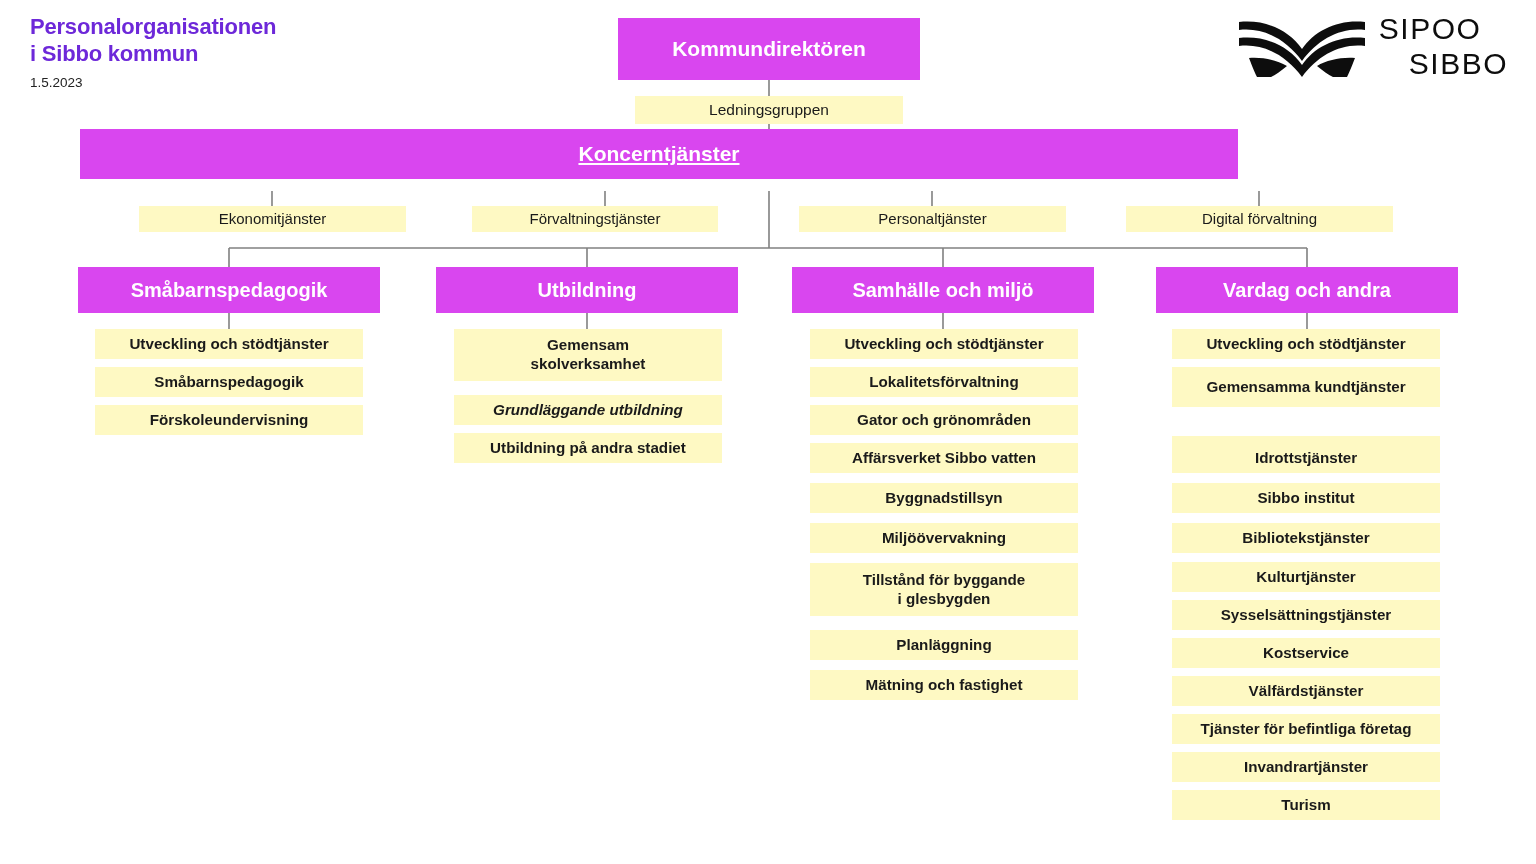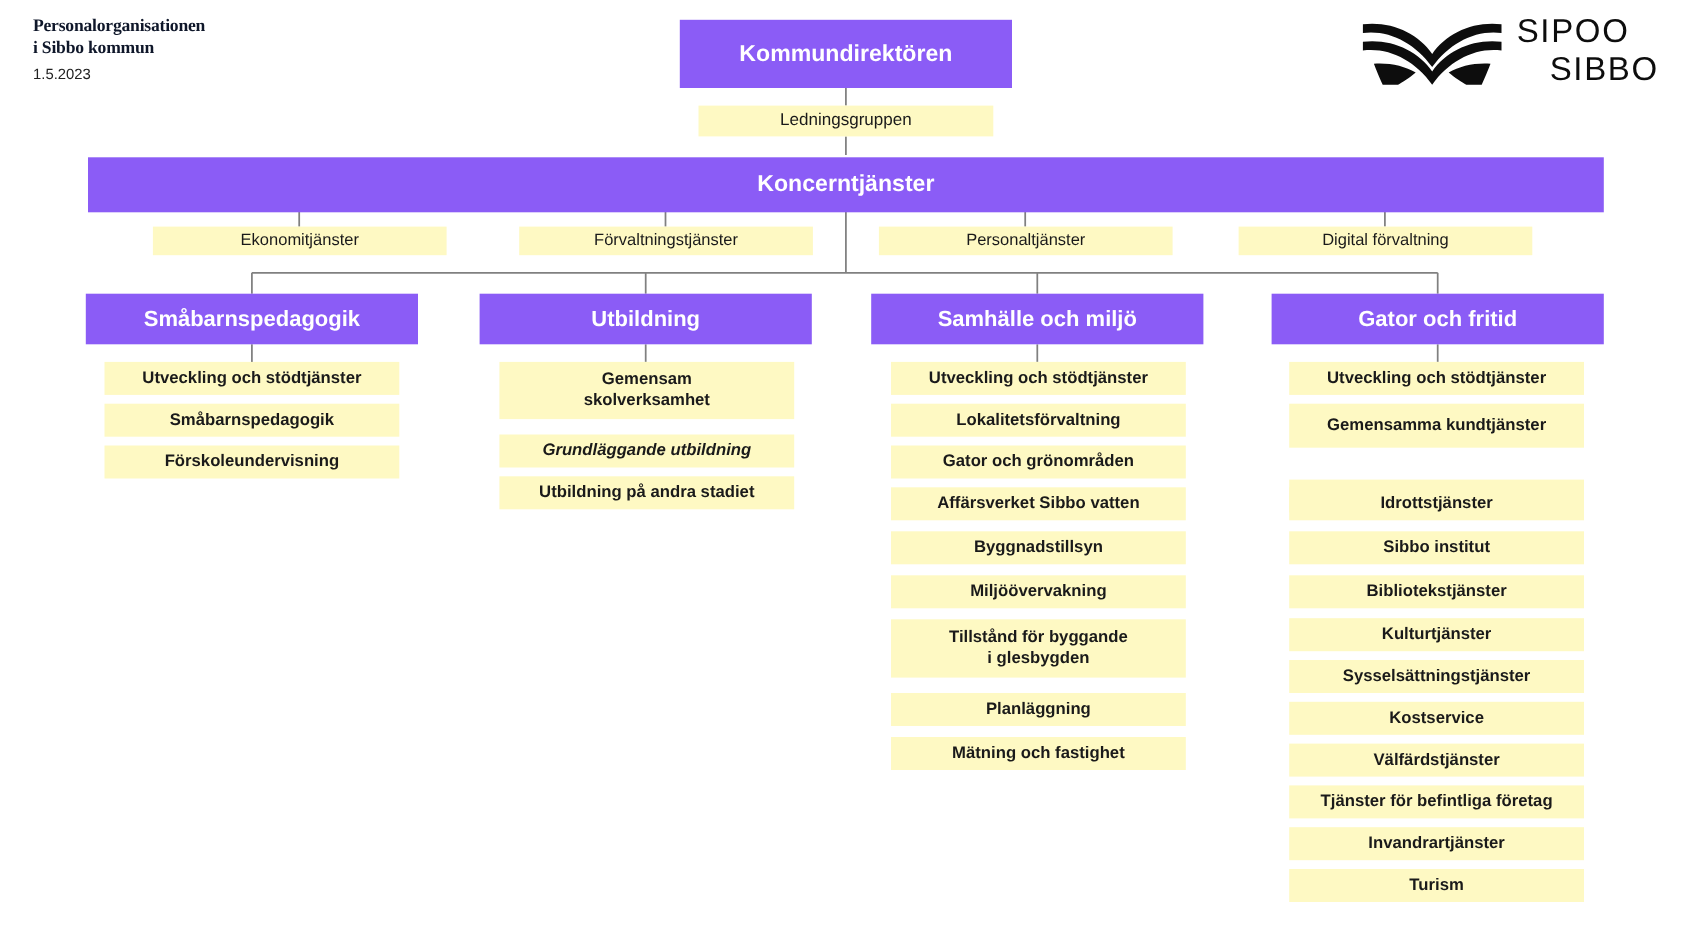--- a/index.html
+++ b/index.html
@@ -20,27 +20,26 @@
     background: #ffffff;
   }
 
   
   #title-block {
     position: absolute;
     left: 30px; top: 14px;
     width: 520px;
   }
   .title-line {
-    font-size: 16px;
+    font-size: 22px;
     font-weight: bold;
     line-height: 1.22;
     letter-spacing: -0.2px;
-    color: #0f172a;
+    color: #6d28d9;
     white-space: nowrap;
-    font-family: Liberation Serif, serif;
   }
   .title-date {
     margin-top: 7px;
     font-size: 13.5px;
     font-weight: normal;
     color: #222222;
   }
 
   
   #logo-block {
@@ -75,21 +74,21 @@
 
   
   .box {
     position: absolute;
     display: flex;
     align-items: center;
     justify-content: center;
     text-align: center;
   }
   .box-teal {
-    background: #8b5cf6;
+    background: #d946ef;
     color: #ffffff;
     font-weight: bold;
   }
   .box-light {
     background: #fef9c3;
     color: #1a1a1a;
   }
   .box-inner { padding: 0 8px; line-height: 1.22; }
 
   
@@ -152,28 +151,28 @@
   </svg>
 
   <div class="box box-teal" id="box-kommundirektoren" style="left:618px; top:18px; width:302px; height:62px;">
     <span class="box-inner">Kommundirektören</span>
   </div>
 
   <div class="box box-light" id="box-ledningsgruppen" style="left:635px; top:96px; width:268px; height:28px;">
     <span class="box-inner">Ledningsgruppen</span>
   </div>
 
-  <div class="box box-teal" id="box-koncerntjanster" style="left:80px; top:143px; width:1378px; height:50px;">
+  <div class="box box-teal" id="box-koncerntjanster" style="left:80px; top:129px; width:1158px; height:50px;text-decoration:underline;">
     <span class="box-inner">Koncerntjänster</span>
   </div>
 
   <div class="box box-light koncern-child" style="left:139px; top:206px; width:267px; height:26px;">
     <span class="box-inner">Ekonomitjänster</span>
   </div>
-  <div class="box box-light koncern-child" style="left:472px; top:206px; width:267px; height:26px;">
+  <div class="box box-light koncern-child" style="left:472px; top:206px; width:246px; height:26px;">
     <span class="box-inner">Förvaltningstjänster</span>
   </div>
   <div class="box box-light koncern-child" style="left:799px; top:206px; width:267px; height:26px;">
     <span class="box-inner">Personaltjänster</span>
   </div>
   <div class="box box-light koncern-child" style="left:1126px; top:206px; width:267px; height:26px;">
     <span class="box-inner">Digital förvaltning</span>
   </div>
 
   <div class="box box-teal dept-header" style="left:78px; top:267px; width:302px; height:46px;">
@@ -227,21 +226,21 @@
     <span class="box-inner multiline">Tillstånd för byggande<br>i glesbygden</span>
   </div>
   <div class="box box-light dept-child" style="left:810px; top:630px; width:268px; height:30px;">
     <span class="box-inner">Planläggning</span>
   </div>
   <div class="box box-light dept-child" style="left:810px; top:670px; width:268px; height:30px;">
     <span class="box-inner">Mätning och fastighet</span>
   </div>
 
   <div class="box box-teal dept-header" style="left:1156px; top:267px; width:302px; height:46px;">
-    <span class="box-inner">Gator och fritid</span>
+    <span class="box-inner">Vardag och andra</span>
   </div>
   <div class="box box-light dept-child" style="left:1172px; top:329px; width:268px; height:30px;">
     <span class="box-inner">Utveckling och stödtjänster</span>
   </div>
   <div class="box box-light dept-child" style="left:1172px; top:367px; width:268px; height:40px;">
     <span class="box-inner">Gemensamma kundtjänster</span>
   </div>
   <div class="box box-light dept-child" style="left:1172px; top:405px; width:268px; height:30px;margin-top:31px;">
     <span class="box-inner">Ungdomstjänster</span>
   </div>

